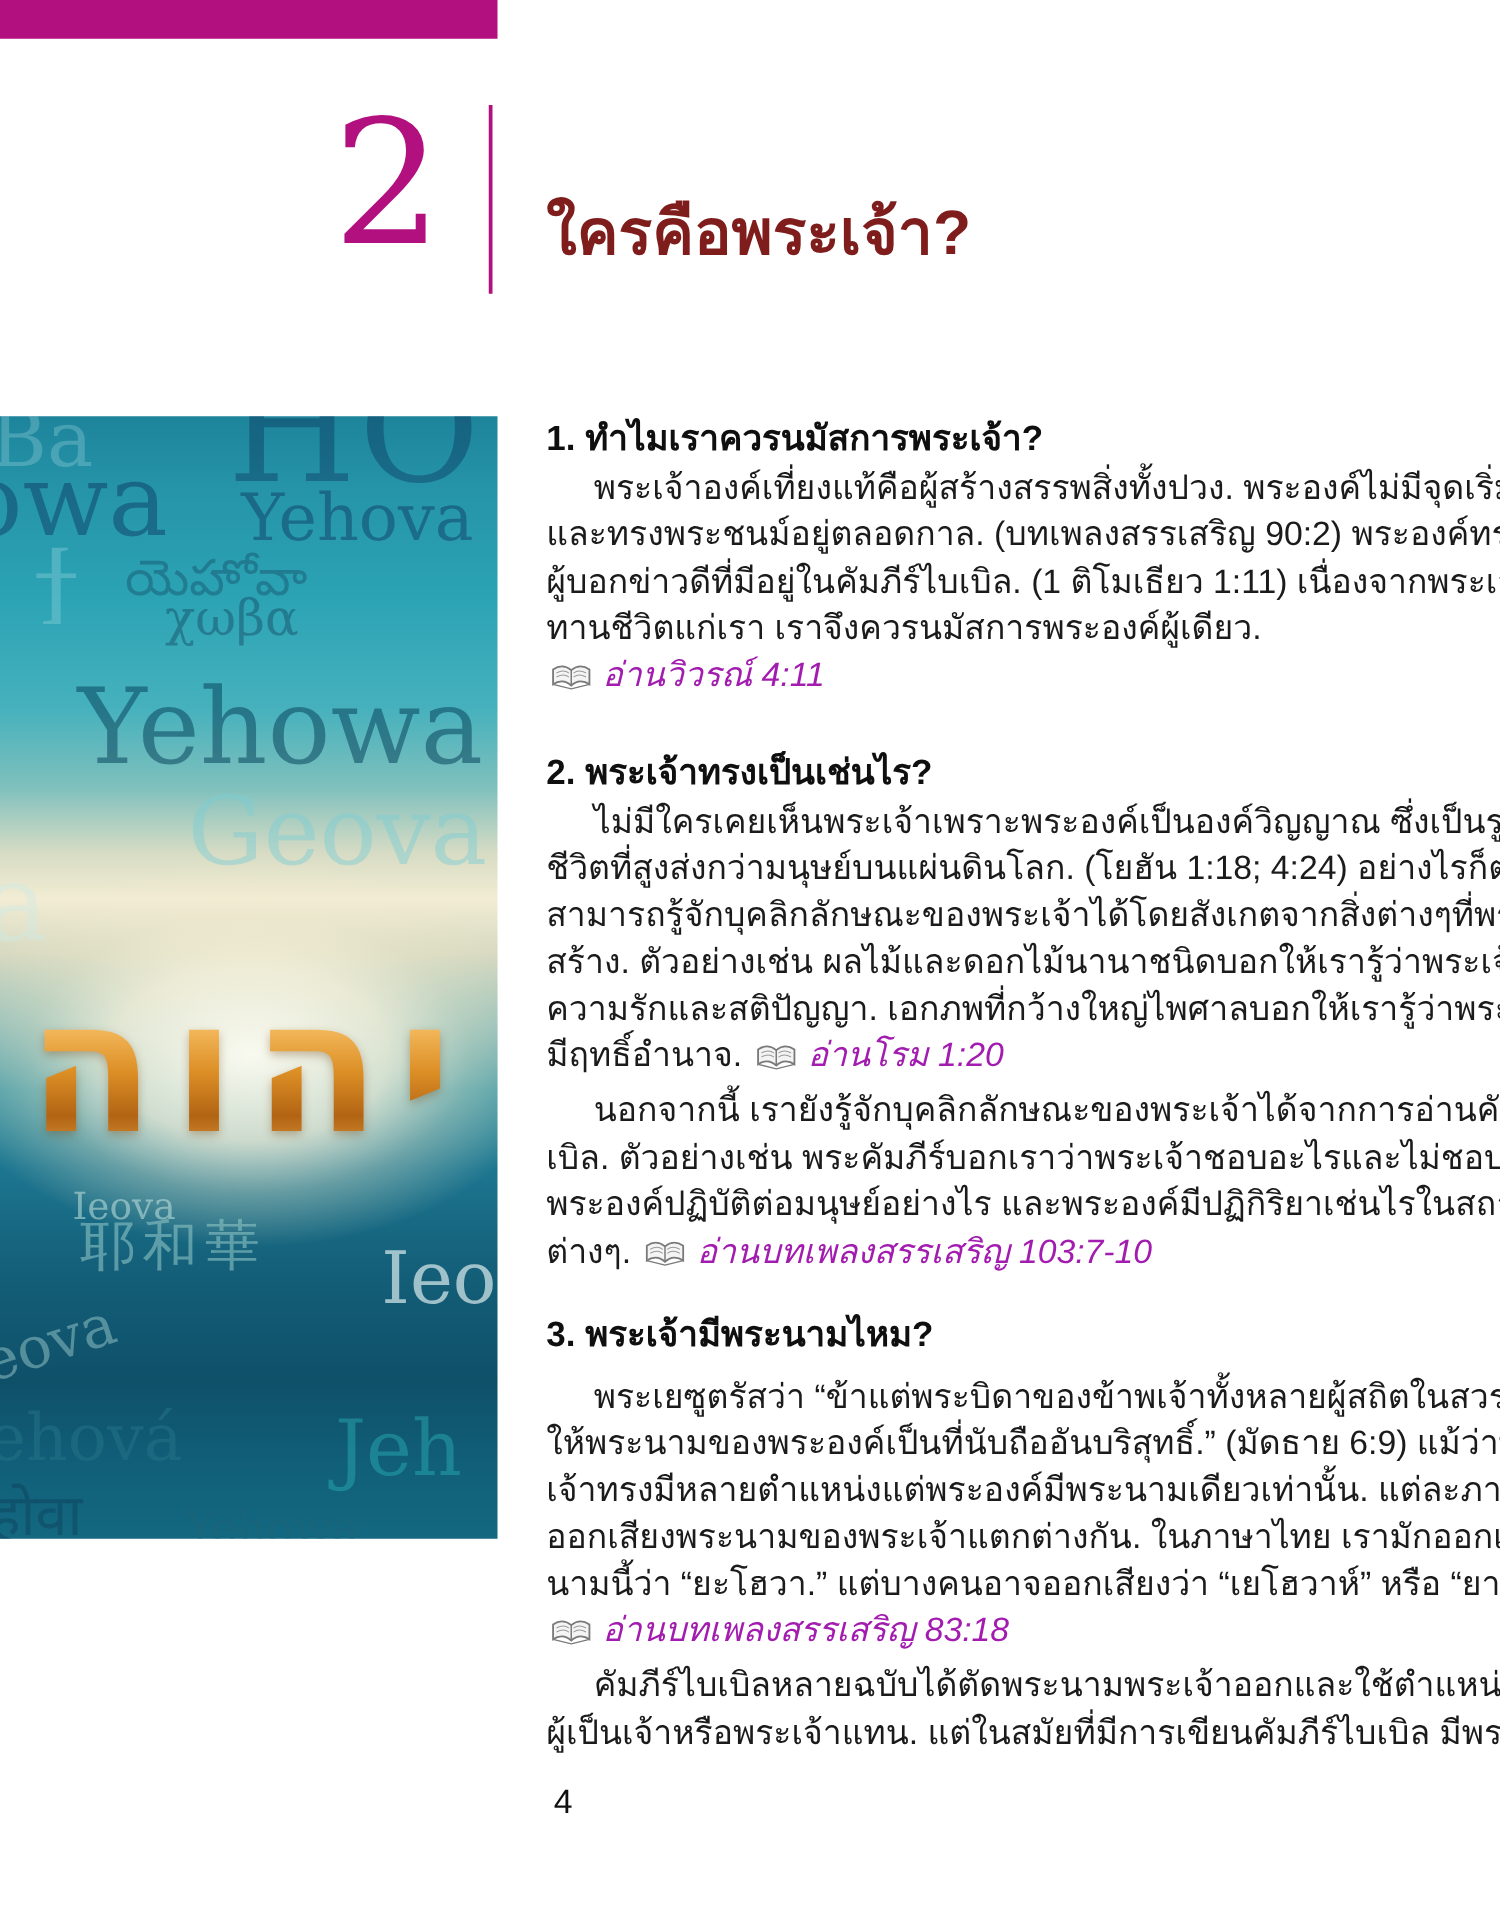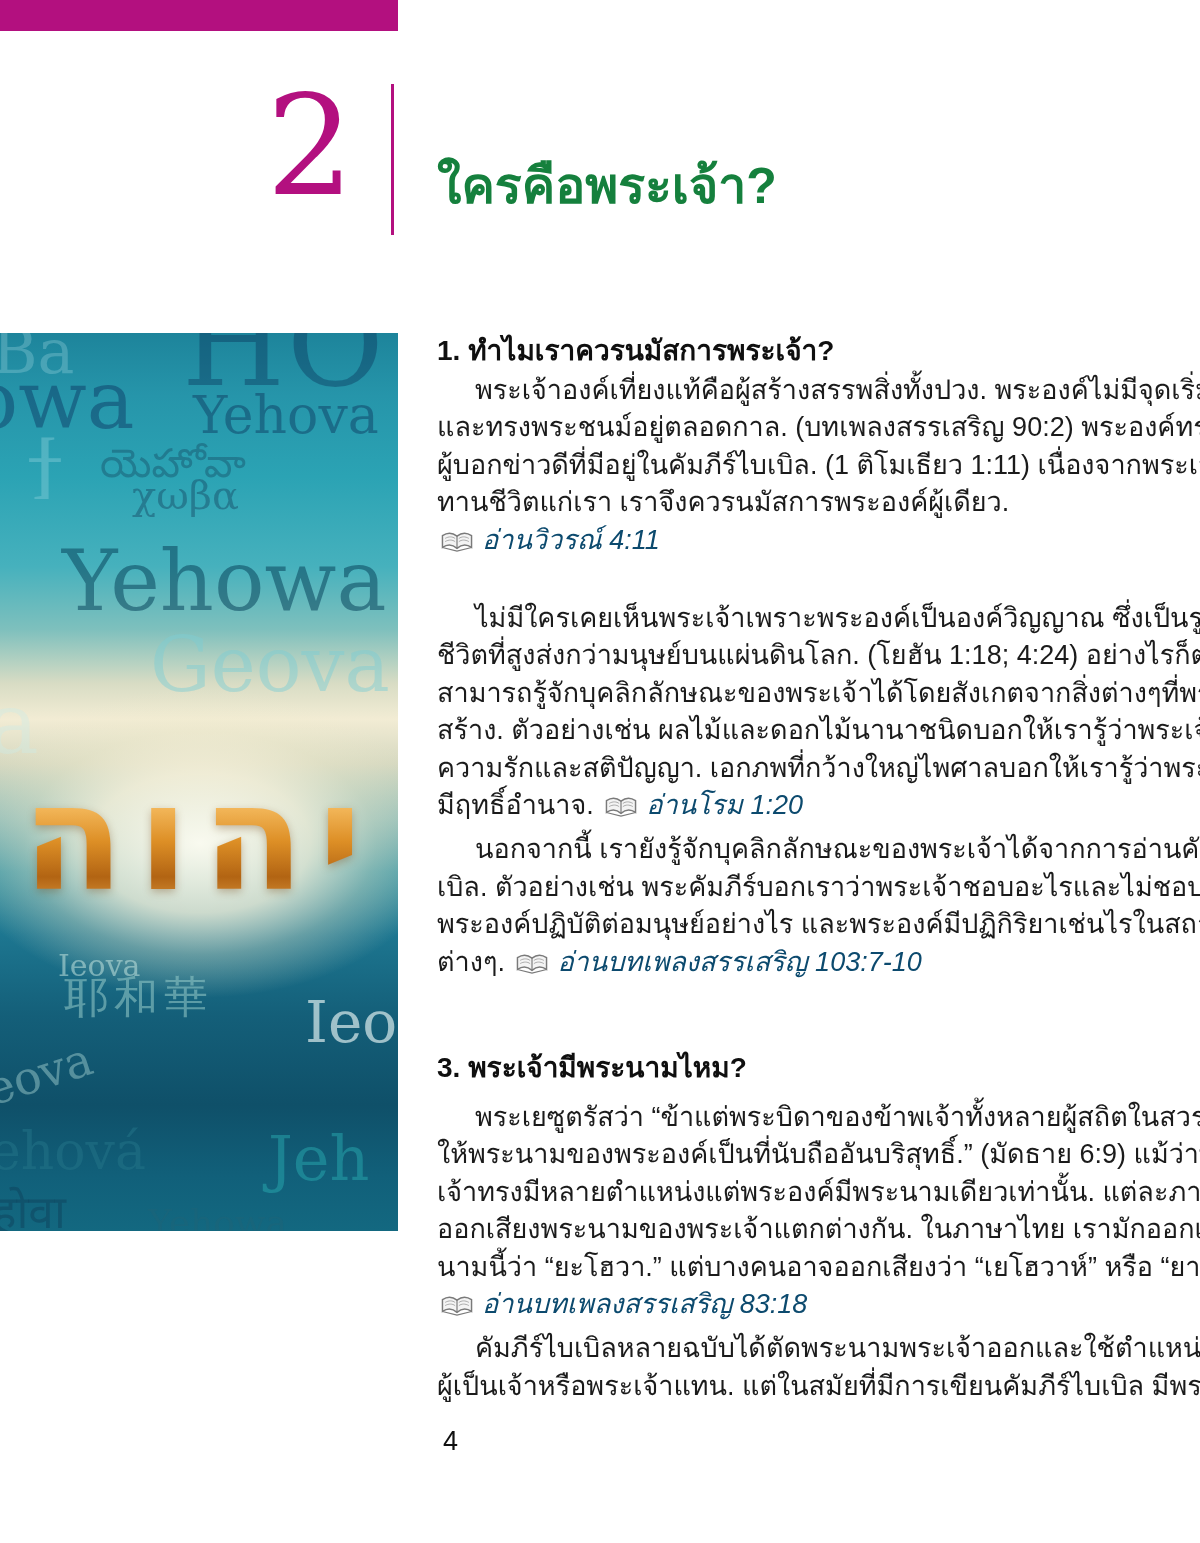--- a/index.html
+++ b/index.html
@@ -24,21 +24,21 @@
     font-size:138px; line-height:114px;
     color:#b3107f;
   }
   .chapter-rule {
     position:absolute; left:391px; top:84px;
     width:3px; height:151px;
     background:#b3107f;
   }
   .page-title {
     position:absolute; left:437px; top:116px;
-    font-size:50px; font-weight:700; color:#15803d;
+    font-size:50px; font-weight:700; color:#7f1d1d;
     line-height:72px; white-space:nowrap;
   }
 
   
   .photo {
     position:absolute; left:0; top:333px;
     width:398px; height:898px;
     overflow:hidden;
     background:linear-gradient(180deg,
       #1d849b 0%, #2695aa 7%, #2ba3b4 16%, #46b1bd 26%,
@@ -52,21 +52,21 @@
     background:radial-gradient(ellipse closest-side,
       rgba(255,253,242,0.96) 0%,
       rgba(250,243,220,0.78) 45%,
       rgba(240,235,205,0.35) 72%,
       rgba(240,235,205,0) 100%);
   }
   .ph-word {
     position:absolute; line-height:1; white-space:nowrap;
   }
   .tetragrammaton {
-    position:absolute; left:0; top:424px; width:100%;
+    position:absolute; left:0; top:440px; width:100%;
     text-align:center; direction:rtl;
     font-family:"DejaVu Sans", sans-serif;
     font-weight:700; font-size:148px; line-height:162px;
     letter-spacing:14px;
     background:linear-gradient(180deg,
       #ffeec2 0%, #f6bd62 28%, #dd8f26 52%, #b26413 74%, #eaa94d 100%);
     -webkit-background-clip:text; background-clip:text;
     color:transparent;
     filter:drop-shadow(0 3px 4px rgba(110,60,10,0.35));
   }
@@ -80,21 +80,21 @@
   .q-heading {
     font-size:28px; font-weight:700; color:#0f0f0f;
     line-height:36px; margin-bottom:3px; white-space:nowrap;
   }
   .body-line {
     font-size:27px; line-height:37.4px; color:#1b1b1b;
     white-space:nowrap;
   }
   .first-line { text-indent:38px; }
   .para-gap { margin-top:7px; }
-  .ref-label { font-style:italic; color:#0c4a6e; }
+  .ref-label { font-style:italic; color:#a21caf; }
   .book-icon { display:inline-block; vertical-align:-3px; margin:0 8px 0 3px; }
 
   .page-num {
     position:absolute; left:443px; top:1426px;
     font-size:27px; color:#101010;
   }
 </style>
 </head>
 <body>
 
@@ -141,20 +141,21 @@
         <div class="body-line">ทานชีวิตแก่เรา เราจึงควรนมัสการพระองค์ผู้เดียว.</div>
         <div class="body-line ref-line"><svg class="book-icon" width="34" height="20" viewBox="0 0 36 22">
             <path d="M2 4 C7 0.5,13 0.5,18 4.5 C23 0.5,29 0.5,34 4 L34 17 C29 13.5,23 13.5,18 18 C13 13.5,7 13.5,2 17 Z" fill="#f4f4f4" stroke="#7a7a7a" stroke-width="1.6"></path>
             <path d="M18 4.5 L18 18" stroke="#7a7a7a" stroke-width="1.3" fill="none"></path>
             <path d="M5 7 C9 4.8,13 4.8,16 7.2 M5 10.5 C9 8.3,13 8.3,16 10.7 M20 7.2 C23 4.8,27 4.8,31 7 M20 10.7 C23 8.3,27 8.3,31 10.5" stroke="#9a9a9a" stroke-width="0.9" fill="none"></path>
             <path d="M2 17 L18 21 L34 17" fill="none" stroke="#7a7a7a" stroke-width="1.2"></path>
           </svg><span class="ref-label">อ่านวิวรณ์ 4:11</span></div>
       </div>
     </section>
     <section class="q-section sec-1">
+      <h2 class="q-heading" style="margin: 0px 0px 3px;">2. พระเจ้าทรงเป็นเช่นไร?</h2>
       <div class="paragraph">
         <div class="body-line first-line">ไม่มีใครเคยเห็นพระเจ้าเพราะพระองค์เป็นองค์วิญญาณ ซึ่งเป็นรูปแบบ</div>
         <div class="body-line">ชีวิตที่สูงส่งกว่ามนุษย์บนแผ่นดินโลก. (โยฮัน 1:18; 4:24) อย่างไรก็ตาม เรา</div>
         <div class="body-line">สามารถรู้จักบุคลิกลักษณะของพระเจ้าได้โดยสังเกตจากสิ่งต่างๆที่พระองค์</div>
         <div class="body-line">สร้าง. ตัวอย่างเช่น ผลไม้และดอกไม้นานาชนิดบอกให้เรารู้ว่าพระเจ้าทรงมี</div>
         <div class="body-line">ความรักและสติปัญญา. เอกภพที่กว้างใหญ่ไพศาลบอกให้เรารู้ว่าพระองค์ทรง</div>
         <div class="body-line ref-line"><span class="ref-lead">มีฤทธิ์อำนาจ. </span><svg class="book-icon" width="34" height="20" viewBox="0 0 36 22">
             <path d="M2 4 C7 0.5,13 0.5,18 4.5 C23 0.5,29 0.5,34 4 L34 17 C29 13.5,23 13.5,18 18 C13 13.5,7 13.5,2 17 Z" fill="#f4f4f4" stroke="#7a7a7a" stroke-width="1.6"></path>
             <path d="M18 4.5 L18 18" stroke="#7a7a7a" stroke-width="1.3" fill="none"></path>
             <path d="M5 7 C9 4.8,13 4.8,16 7.2 M5 10.5 C9 8.3,13 8.3,16 10.7 M20 7.2 C23 4.8,27 4.8,31 7 M20 10.7 C23 8.3,27 8.3,31 10.5" stroke="#9a9a9a" stroke-width="0.9" fill="none"></path>

